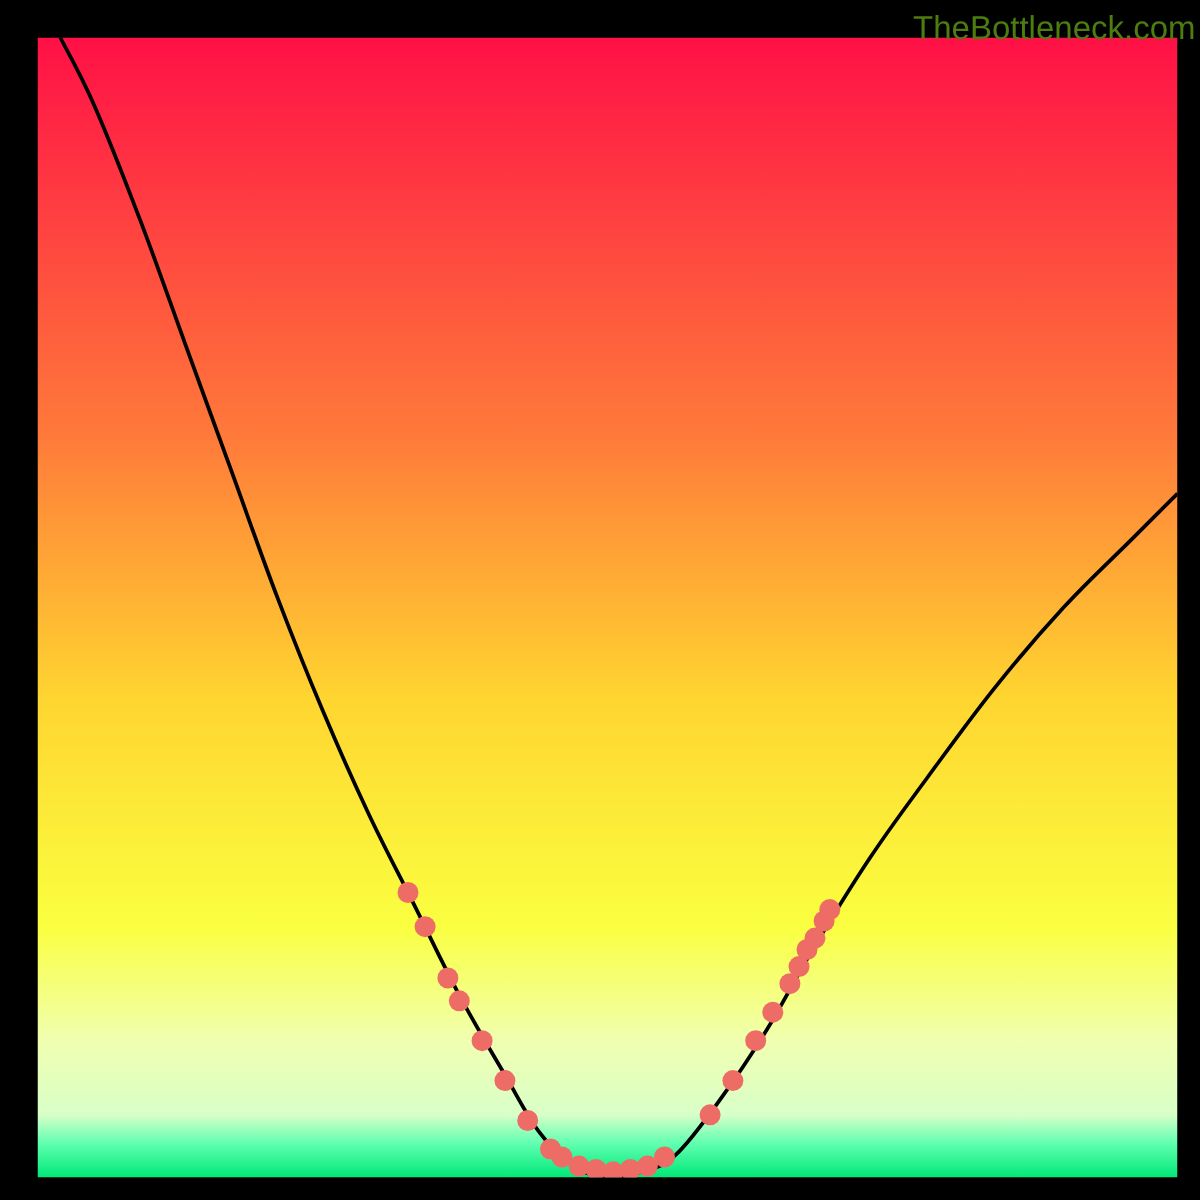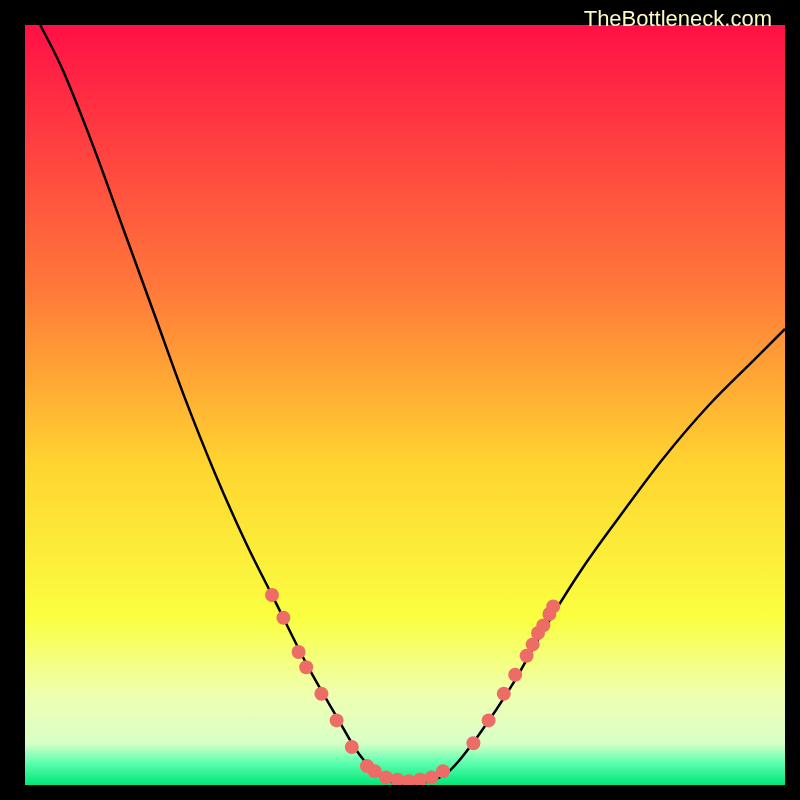--- a/index.html
+++ b/index.html
@@ -15,22 +15,22 @@
   .plot-area {
     position: absolute;
     left: 25px;
     top: 25px;
     width: 760px;
     height: 760px;
   }
   .watermark {
     position: absolute;
     top: 6px;
-    right: 28px;
-    color: #fef9c3;
+    right: 3px;
+    color: #4d7c0f;
     font-size: 22px;
     font-weight: 500;
     z-index: 10;
   }
 </style>
 </head>
 <body>
 
 <div class="watermark">TheBottleneck.com</div>
 

